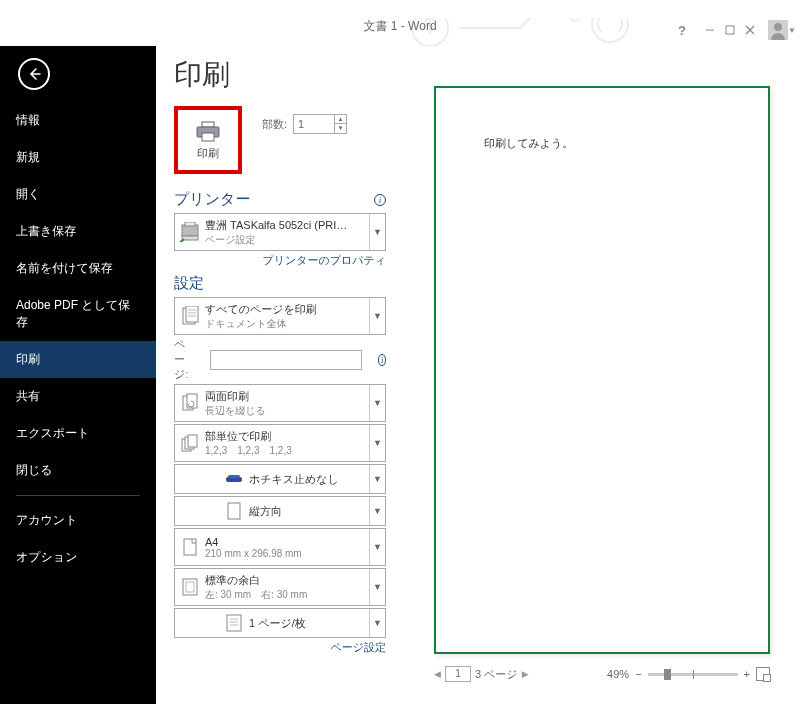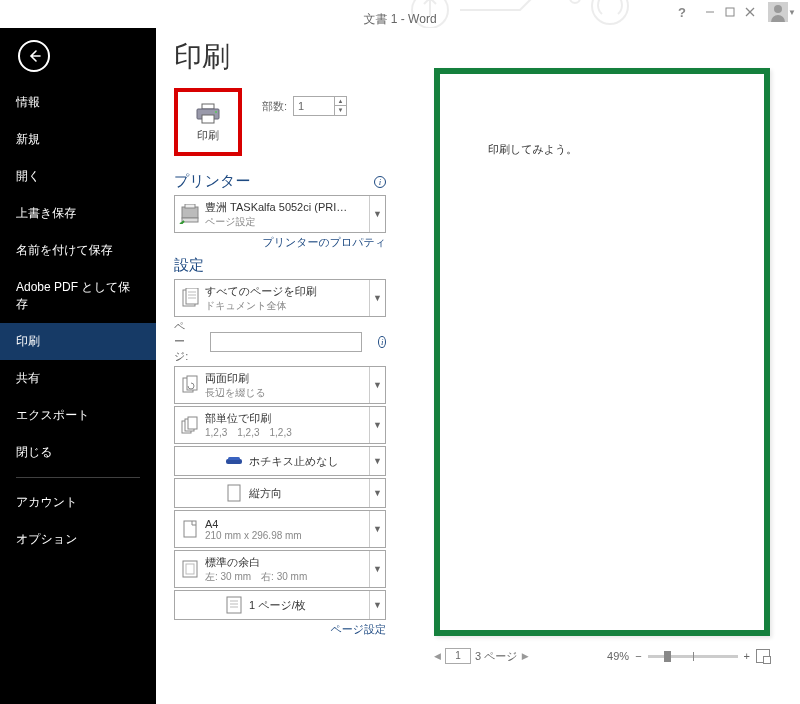--- a/index.html
+++ b/index.html
@@ -1,19 +1,19 @@
 <!DOCTYPE html>
 <html><head>
 <meta charset="utf-8">
 <style>
 * { margin: 0; padding: 0; box-sizing: border-box; font-family: "Yu Gothic UI", "Meiryo", sans-serif; }
 body { width: 800px; height: 704px; overflow: hidden; background: #fff; position: relative; }
 
 
-.titlebar { height: 28px; background: #fff; display: flex; align-items: flex-end; justify-content: center; position: relative; font-size: 12px; color: #666; }
+.titlebar { height: 28px; background: #fff; display: flex; align-items: flex-start; justify-content: center; position: relative; font-size: 12px; color: #666; margin-top: 18px; }
 .titlebar-bg { position: absolute; inset: 0; overflow: hidden; opacity: .15; }
 .titlebar-bg svg { position: absolute; top: -20px; right: 140px; }
 .title-ctrls { position: absolute; right: 4px; top: 2px; display: flex; align-items: center; gap: 0; }
 .title-ctrls .btn { width: 20px; height: 20px; display: flex; align-items: center; justify-content: center; color: #888; font-size: 13px; }
 .title-ctrls .help { margin-right: 8px; font-weight: bold; color: #888; }
 .title-ctrls .avatar { width: 20px; height: 20px; background: #d0d0d0; margin-left: 8px; position: relative; }
 .title-ctrls .avatar::before { content:""; position:absolute; width:8px; height:8px; border-radius:50%; background:#999; top:3px; left:6px; }
 .title-ctrls .avatar::after { content:""; position:absolute; width:14px; height:7px; border-radius:7px 7px 0 0; background:#999; bottom:0; left:3px; }
 .title-ctrls .dd { font-size:8px; color:#888; margin-left:0; }
 
@@ -57,21 +57,21 @@
 .dropdown.single { height: 30px; padding-left: 44px; }
 .dropdown.single .txt .l1 { font-size:11px; }
 
 .link { font-size: 11px; color: #1e4a82; text-align: right; margin: 2px 0 6px 0; }
 
 .pages-row { display:flex; align-items:center; gap:16px; font-size:11px; color:#666; margin: 2px 0 2px 0; }
 .pages-row input { flex:1; height:20px; border:1px solid #aaa; font-size:11px; padding:0 4px; }
 .pages-row .info { width:12px; height:12px; border-radius:50%; border:1px solid #1e4a82; color:#1e4a82; font-size:9px; display:flex; align-items:center; justify-content:center; font-style:italic; font-family:Georgia,serif; }
 
 
-.preview-page { flex:1; border:6px solid #15803d; box-shadow: 2px 2px 4px rgba(0,0,0,.1); background:#fff; padding: 68px 48px; font-size:11px; color:#333; }
+.preview-page { flex:1; border:2px solid #15803d; box-shadow: 2px 2px 4px rgba(0,0,0,.1); background:#fff; padding: 48px 48px; font-size:11px; color:#333; }
 .preview-footer { height: 24px; display:flex; align-items:center; justify-content:space-between; font-size:11px; color:#666; margin-top:8px; }
 .pf-left { display:flex; align-items:center; gap:4px; }
 .pf-left .tri { font-size:9px; color:#999; }
 .pf-left .pagebox { width:26px; height:16px; border:1px solid #aaa; text-align:center; font-size:10px; line-height:14px; }
 .pf-right { display:flex; align-items:center; gap:6px; }
 .pf-right .slider { width:90px; height:3px; background:#ccc; position:relative; }
 .pf-right .slider::before { content:""; position:absolute; width:1px; height:9px; background:#888; left:50%; top:-3px; }
 .pf-right .slider .thumb { position:absolute; width:7px; height:11px; background:#888; top:-4px; left:18%; }
 .pf-right .fit { width:14px; height:14px; border:1px solid #888; position:relative; }
 .pf-right .fit::after { content:""; position:absolute; width:6px; height:6px; border:1px solid #888; bottom:-2px; right:-2px; background:#fff; }

